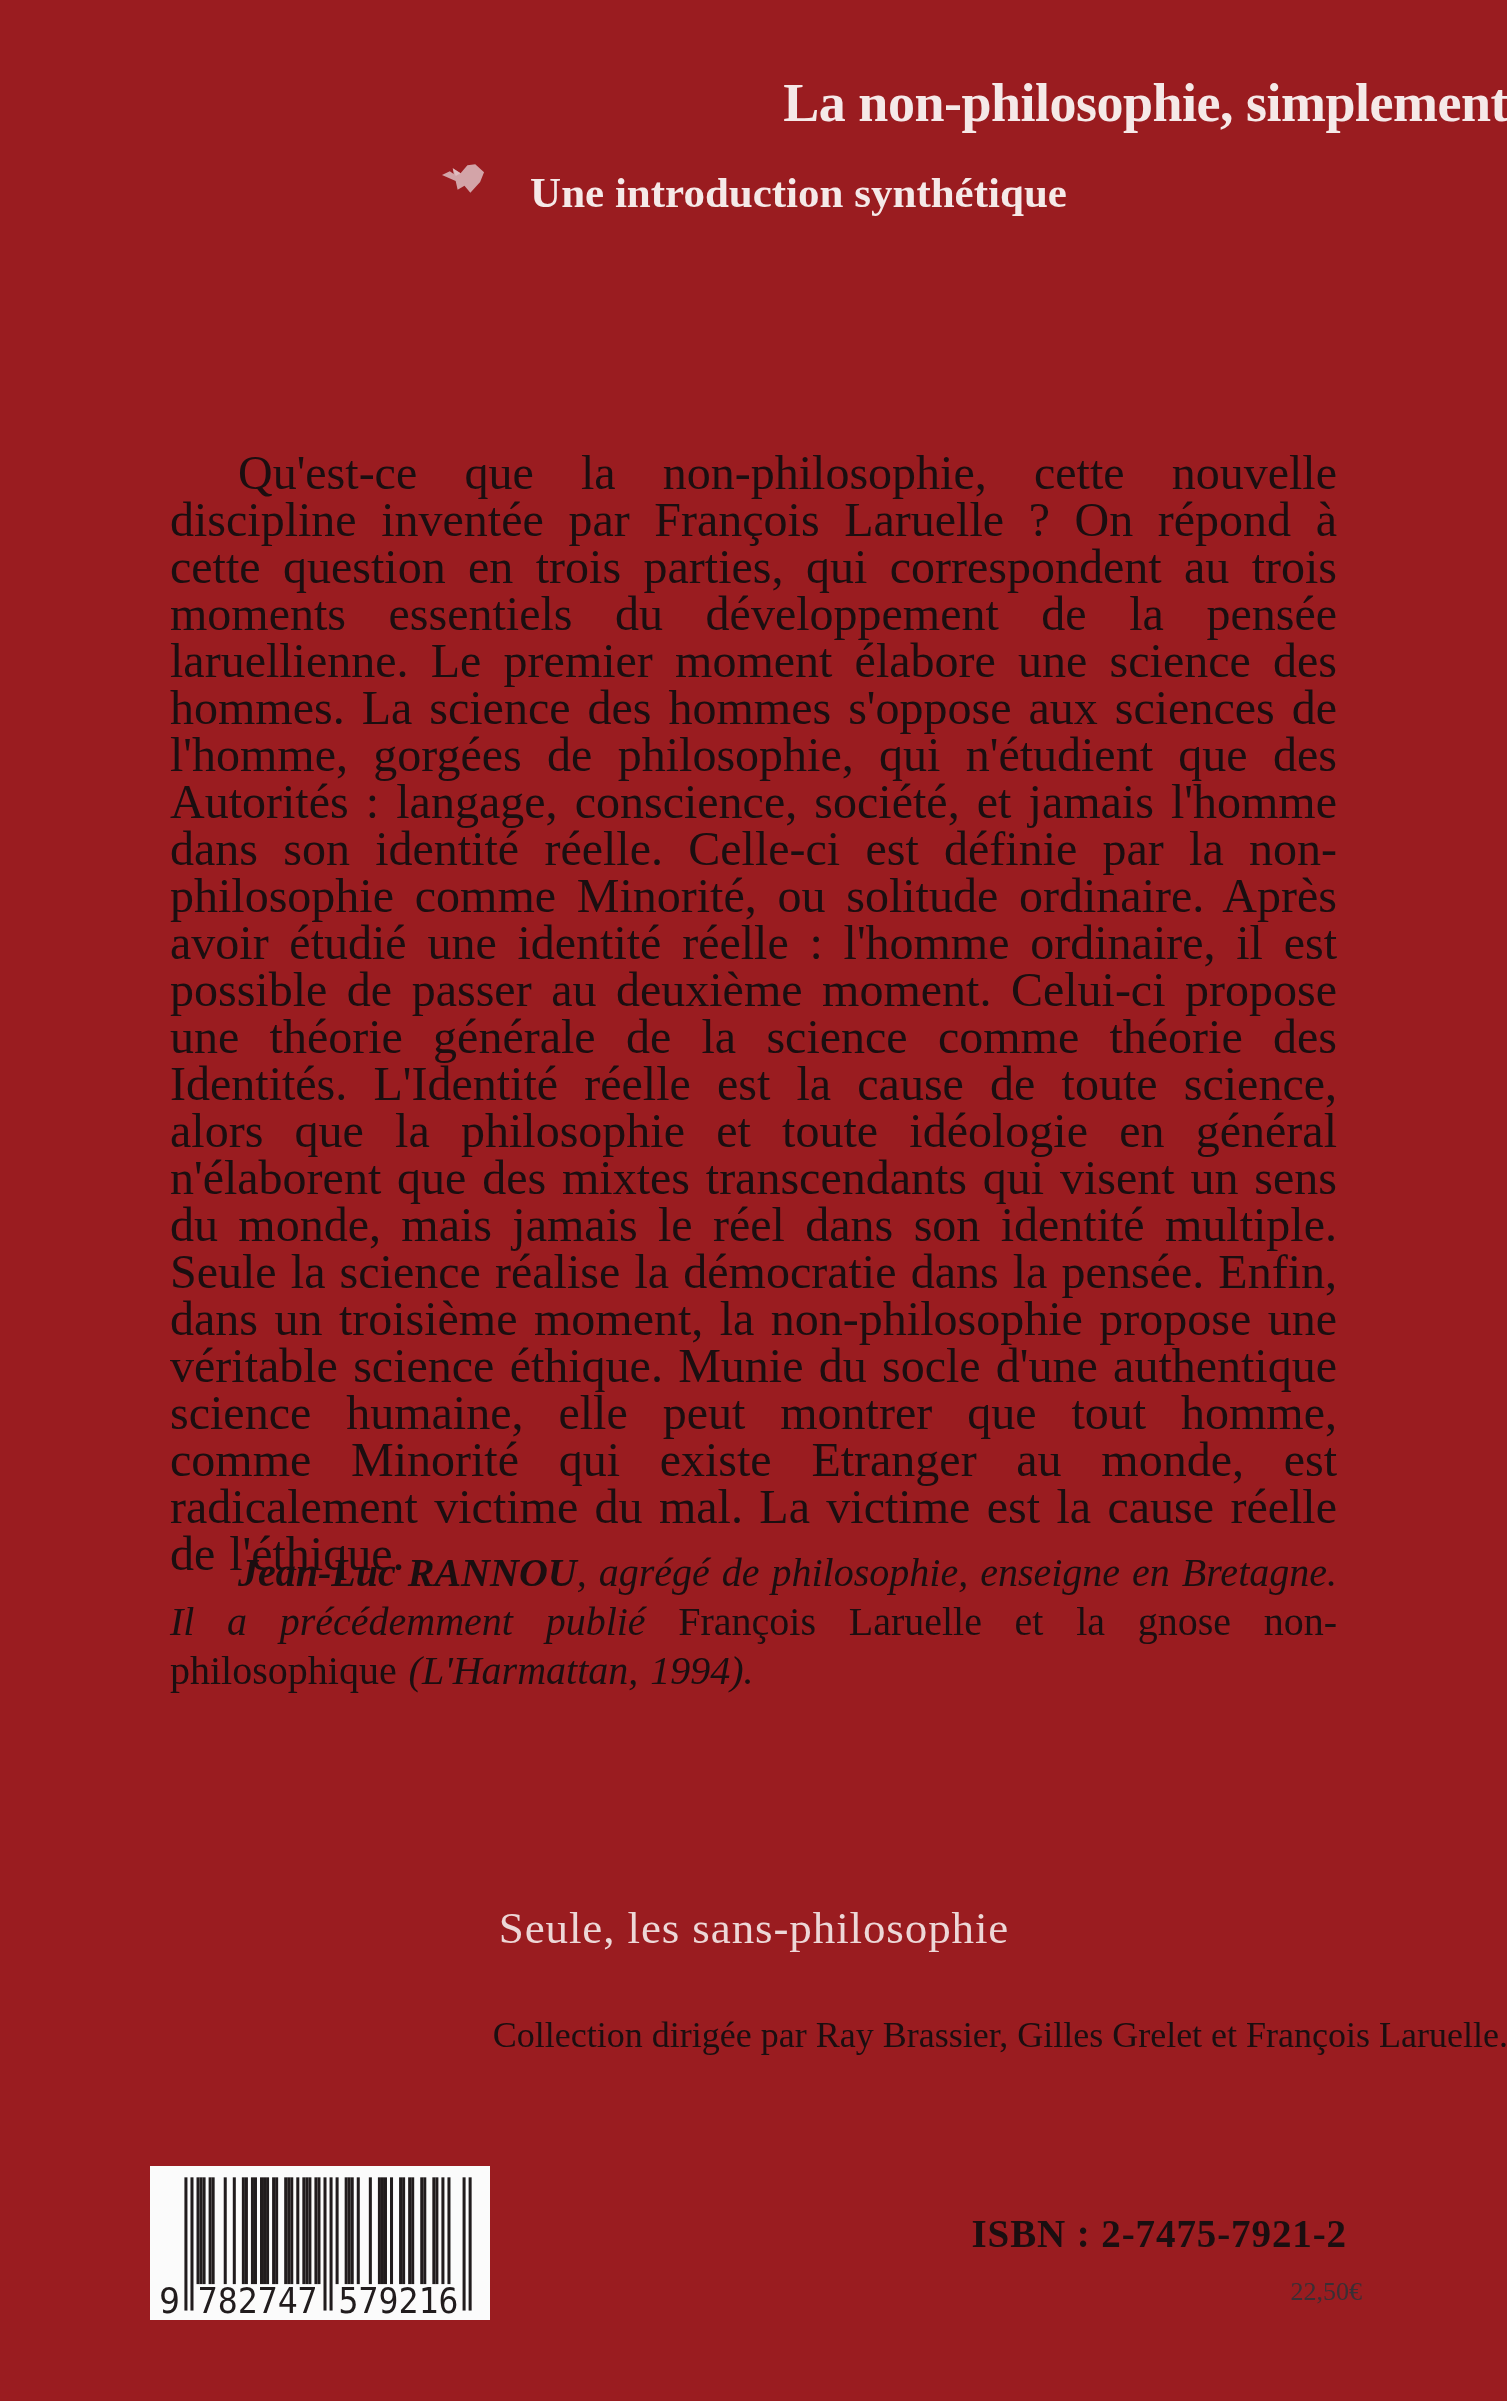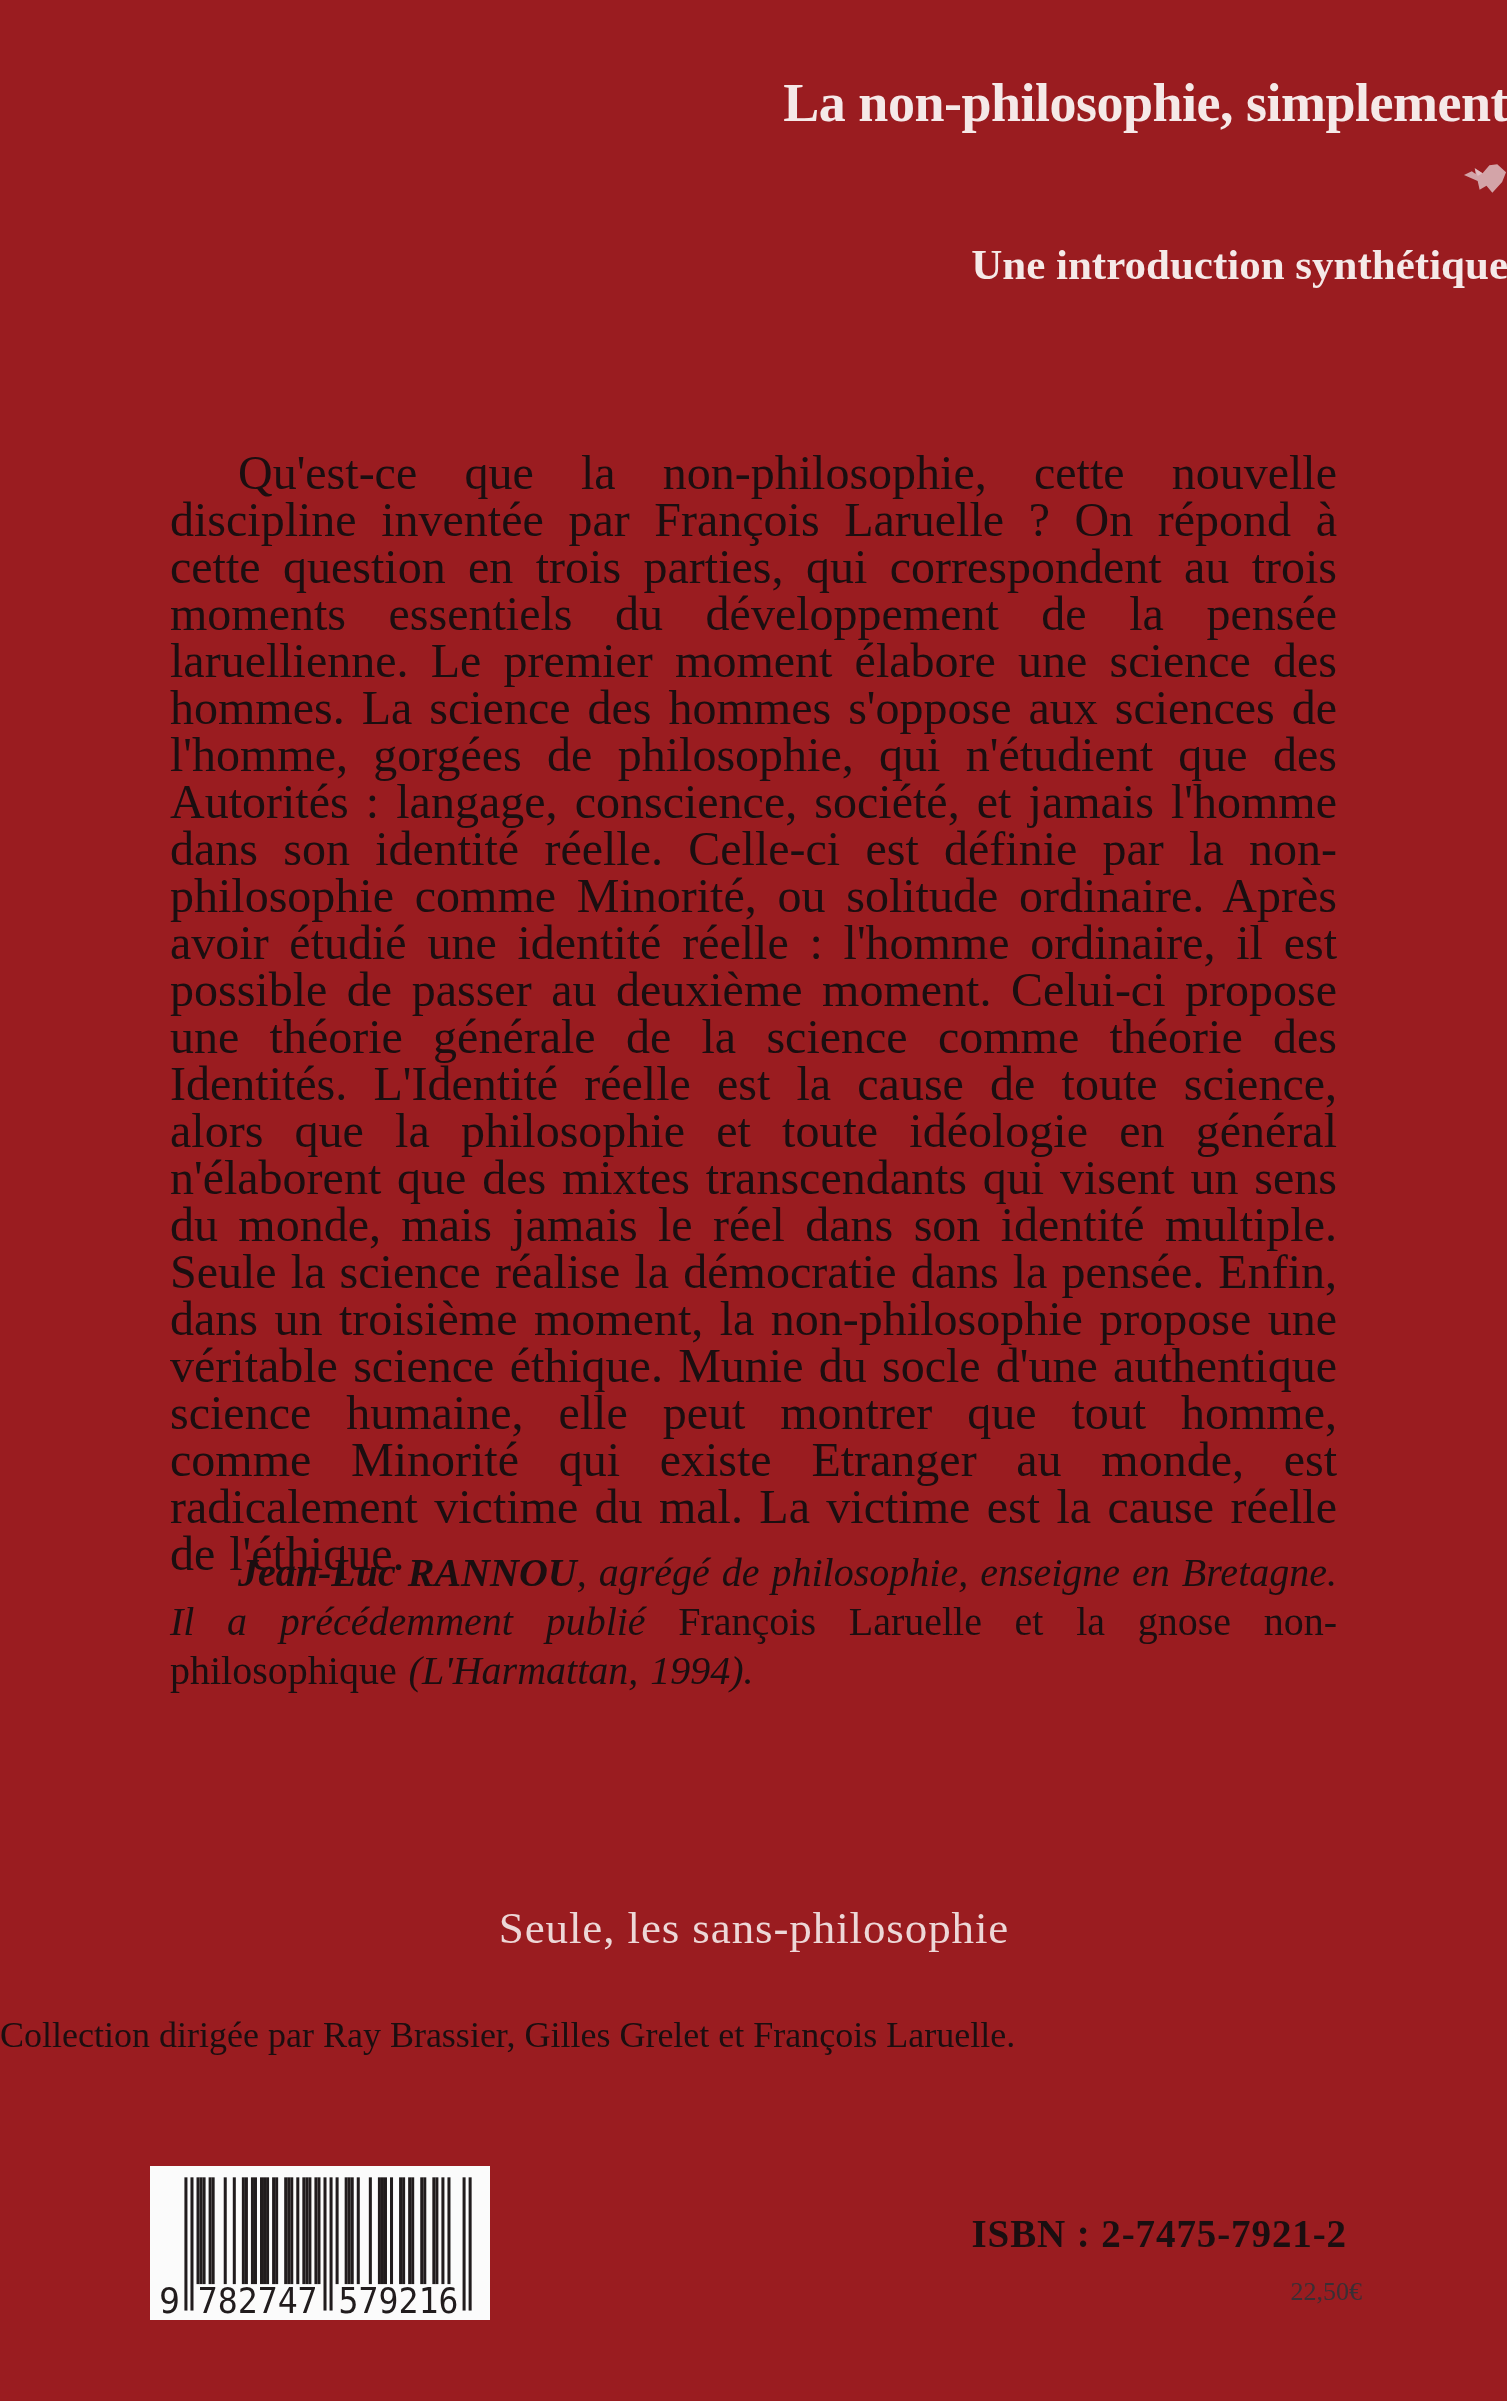--- a/index.html
+++ b/index.html
@@ -26,23 +26,22 @@
     color: var(--light-text, #F5E9E8);
   }
 
   .subtitle-row {
     position: absolute;
     top: 168px;
     left: 0;
     width: 100%;
     display: flex;
     justify-content: center;
-    align-items: flex-end;
+    align-items: flex-start;
     gap: 44px;
-    flex-direction: column;
   }
   .ornament { width: 45px; height: 34px; flex: 0 0 auto; margin-top: -5.7px; }
   .subtitle {
     font-size: 43px;
     font-weight: bold;
     color: var(--light-text, #F5E9E8);
   }
 
   .synopsis {
     position: absolute;
@@ -83,21 +82,21 @@
     font-weight: normal;
     letter-spacing: 0.9px;
     color: var(--collection-text, #EDD7D7);
   }
 
   .directors-line {
     position: absolute;
     top: 2014px;
     left: 0;
     width: 100%;
-    text-align: left;
+    text-align: right;
     font-size: 36px;
     color: var(--dark-text, #1B0E10);
   }
 
   .barcode-box {
     position: absolute;
     left: 150px;
     top: 2166px;
     width: 340px;
     height: 154px;

